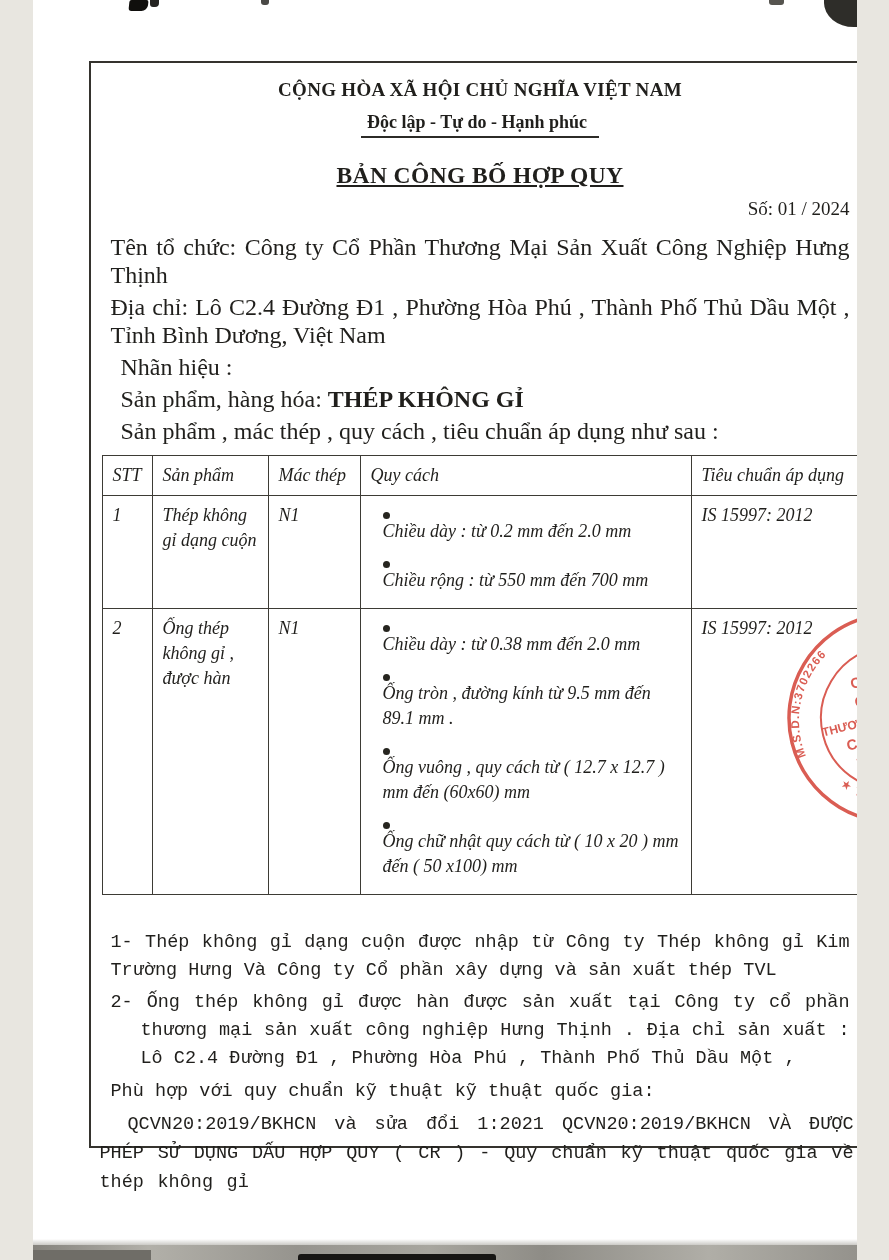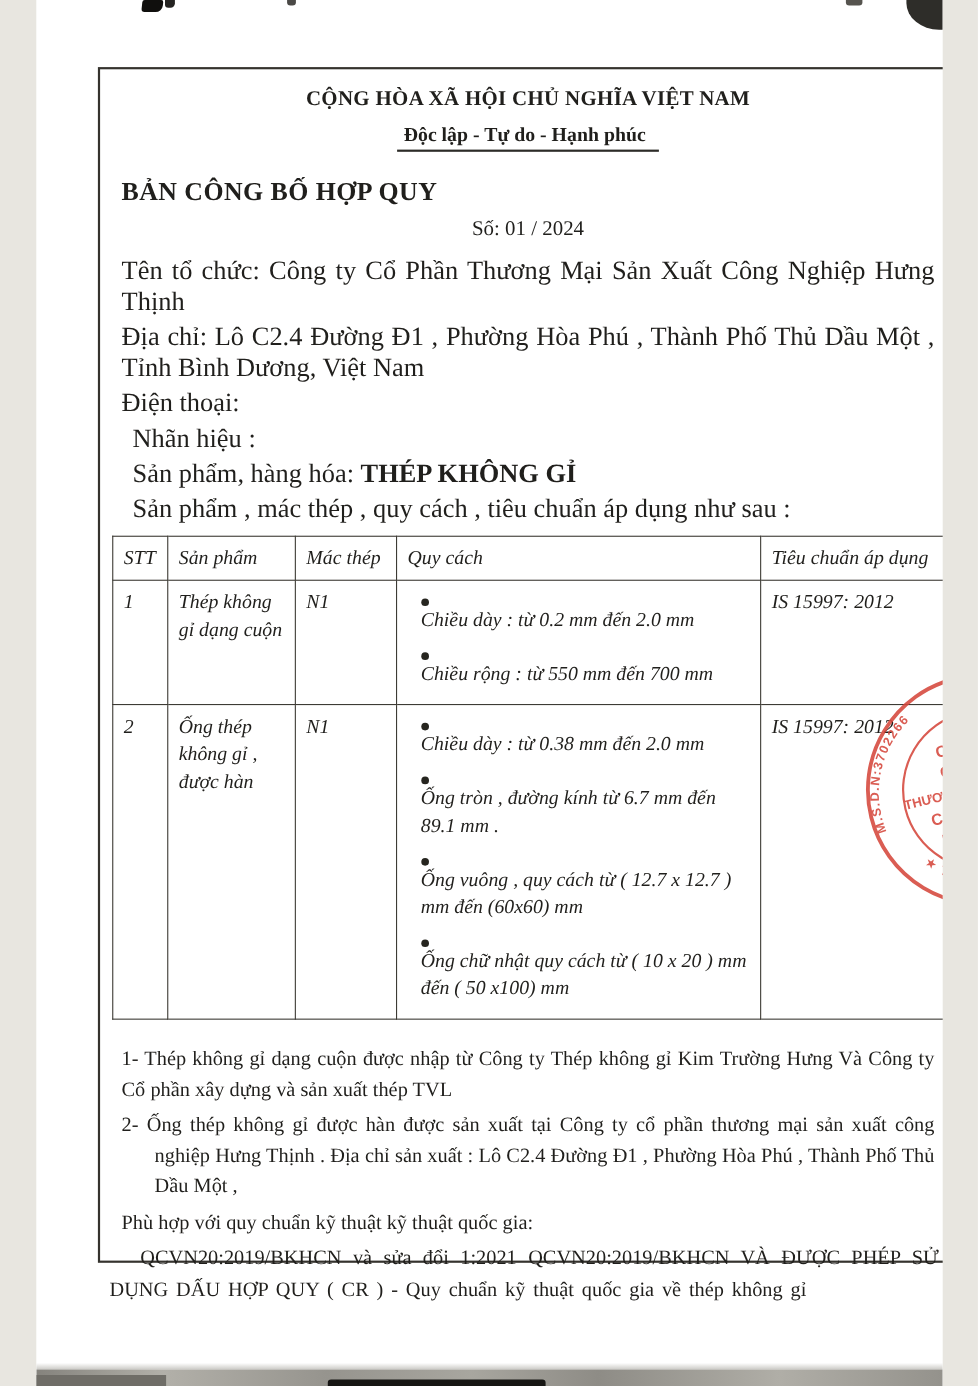--- a/index.html
+++ b/index.html
@@ -27,41 +27,41 @@
   .frame {
     position:absolute; left:56px; top:61px; width:781px; height:1087px;
     border:2px solid #35332e; padding:14px 18px 0 20px;
   }
 
   .nat-header { text-align:center; margin-top:2px; }
   .nat-line1 { font-size:19px; font-weight:bold; letter-spacing:0.3px; }
   .motto-wrap { margin-top:11px; text-align:center; }
   .motto { display:inline-block; font-size:18px; font-weight:bold; border-bottom:2px solid #2c2b27; padding:0 12px 3px 6px; }
 
-  .doc-title { margin-top:24px; font-size:23.5px; font-weight:bold; letter-spacing:0.4px; }
-  .doc-number { text-align:center; margin-top:9px; font-size:19px; }
+  .doc-title { text-align:center; margin-top:24px; font-size:23.5px; font-weight:bold; letter-spacing:0.4px;text-decoration:underline; }
+  .doc-number { text-align:right; margin-top:9px; font-size:19px; }
 
   .para { font-size:24px; line-height:28px; margin-top:4px; text-align:justify; }
   .para.first { margin-top:13px; }
   .indent { padding-left:10px; }
   .bold { font-weight:bold; }
 
   table.spec-table { border-collapse:collapse; width:calc(100% + 18px); margin-left:-9px; margin-top:10px; font-size:18px; table-layout:fixed;font-style:italic; }
   .spec-table th, .spec-table td { border:1.5px solid #3d3b35; padding:7px 10px; vertical-align:top; text-align:left; font-weight:normal; line-height:25px; }
   .spec-table tr.hdr { height:38px; }
   .spec-table tr.hdr th { vertical-align:middle; }
   .spec-table tr.r1 { height:97px; }
   .spec-table tr.r2 { height:240px; }
   .cell-center { text-align:center; }
   .cell-justify { text-align:justify; }
 
   .spec-item { display:flex; margin:0 0 8px; padding-left:12px; line-height:25px;flex-direction:column; }
   .spec-bullet { flex:0 0 7px; width:7px; height:7px; border-radius:50%; background:#26251f; margin:9px 14px 0 0; }
 
-  .notes { margin-top:22px; }
+  .notes { margin-top:34px;font-family:Liberation Mono, monospace; }
   .note { font-size:18.5px; line-height:28px; text-align:justify; margin-top:4px; }
   .note.hanging { padding-left:30px; text-indent:-30px; }
   .province-line, .conformity-line { font-size:18.5px; line-height:28px; margin-top:5px; }
   .qcvn { font-size:18.5px; line-height:29px; margin-top:4px; margin-left:-11px; margin-right:-4px; text-indent:28px; text-align:justify; word-spacing:2.5px; }
 
   
   .stamp { position:absolute; left:740px; top:598px; transform:rotate(-14deg); opacity:0.88; }
   .stamp text { font-family:"Liberation Sans","DejaVu Sans",sans-serif; font-weight:bold; }
 </style>
 </head>
@@ -86,21 +86,20 @@
       <div class="motto-wrap">
         <span class="motto">Độc lập - Tự do - Hạnh phúc</span>
       </div>
     </div>
 
     <div class="doc-title">BẢN CÔNG BỐ HỢP QUY</div>
     <div class="doc-number">Số: 01 / 2024</div>
 
     <p class="para first">Tên tổ chức: Công ty Cổ Phần Thương Mại Sản Xuất Công Nghiệp Hưng Thịnh</p>
     <p class="para">Địa chỉ: Lô C2.4 Đường Đ1 , Phường Hòa Phú , Thành Phố Thủ Dầu Một , Tỉnh Bình Dương, Việt Nam</p>
-    <p class="para">Điện thoại:</p>
     <p class="para indent">Nhãn hiệu :</p>
     <p class="para indent"><span>Sản phẩm, hàng hóa:</span> <span class="bold">THÉP KHÔNG GỈ</span></p>
     <p class="para indent">Sản phẩm , mác thép , quy cách , tiêu chuẩn áp dụng như sau :</p>
 
     <table class="spec-table">
       <colgroup>
         <col style="width:50px">
           <col style="width:116px">
           <col style="width:92px">
           <col style="width:331px">
@@ -134,21 +133,21 @@
         <td class="cell-center">2</td>
         <td class="cell-justify">Ống thép không gỉ , được hàn</td>
         <td class="cell-center">N1</td>
         <td>
           <div class="spec-item">
                 <span class="spec-bullet"></span>
                 <span>Chiều dày : từ 0.38 mm đến 2.0 mm</span>
               </div>
           <div class="spec-item">
                 <span class="spec-bullet"></span>
-                <span>Ống tròn , đường kính từ 6.7 mm đến 89.1 mm .</span>
+                <span>Ống tròn , đường kính từ 9.5 mm đến 89.1 mm .</span>
               </div>
           <div class="spec-item">
                 <span class="spec-bullet"></span>
                 <span>Ống vuông , quy cách từ ( 12.7 x 12.7 ) mm đến (60x60) mm</span>
               </div>
           <div class="spec-item">
                 <span class="spec-bullet"></span>
                 <span>Ống chữ nhật quy cách từ ( 10 x 20 ) mm đến ( 50 x100) mm</span>
               </div>
         </td>

